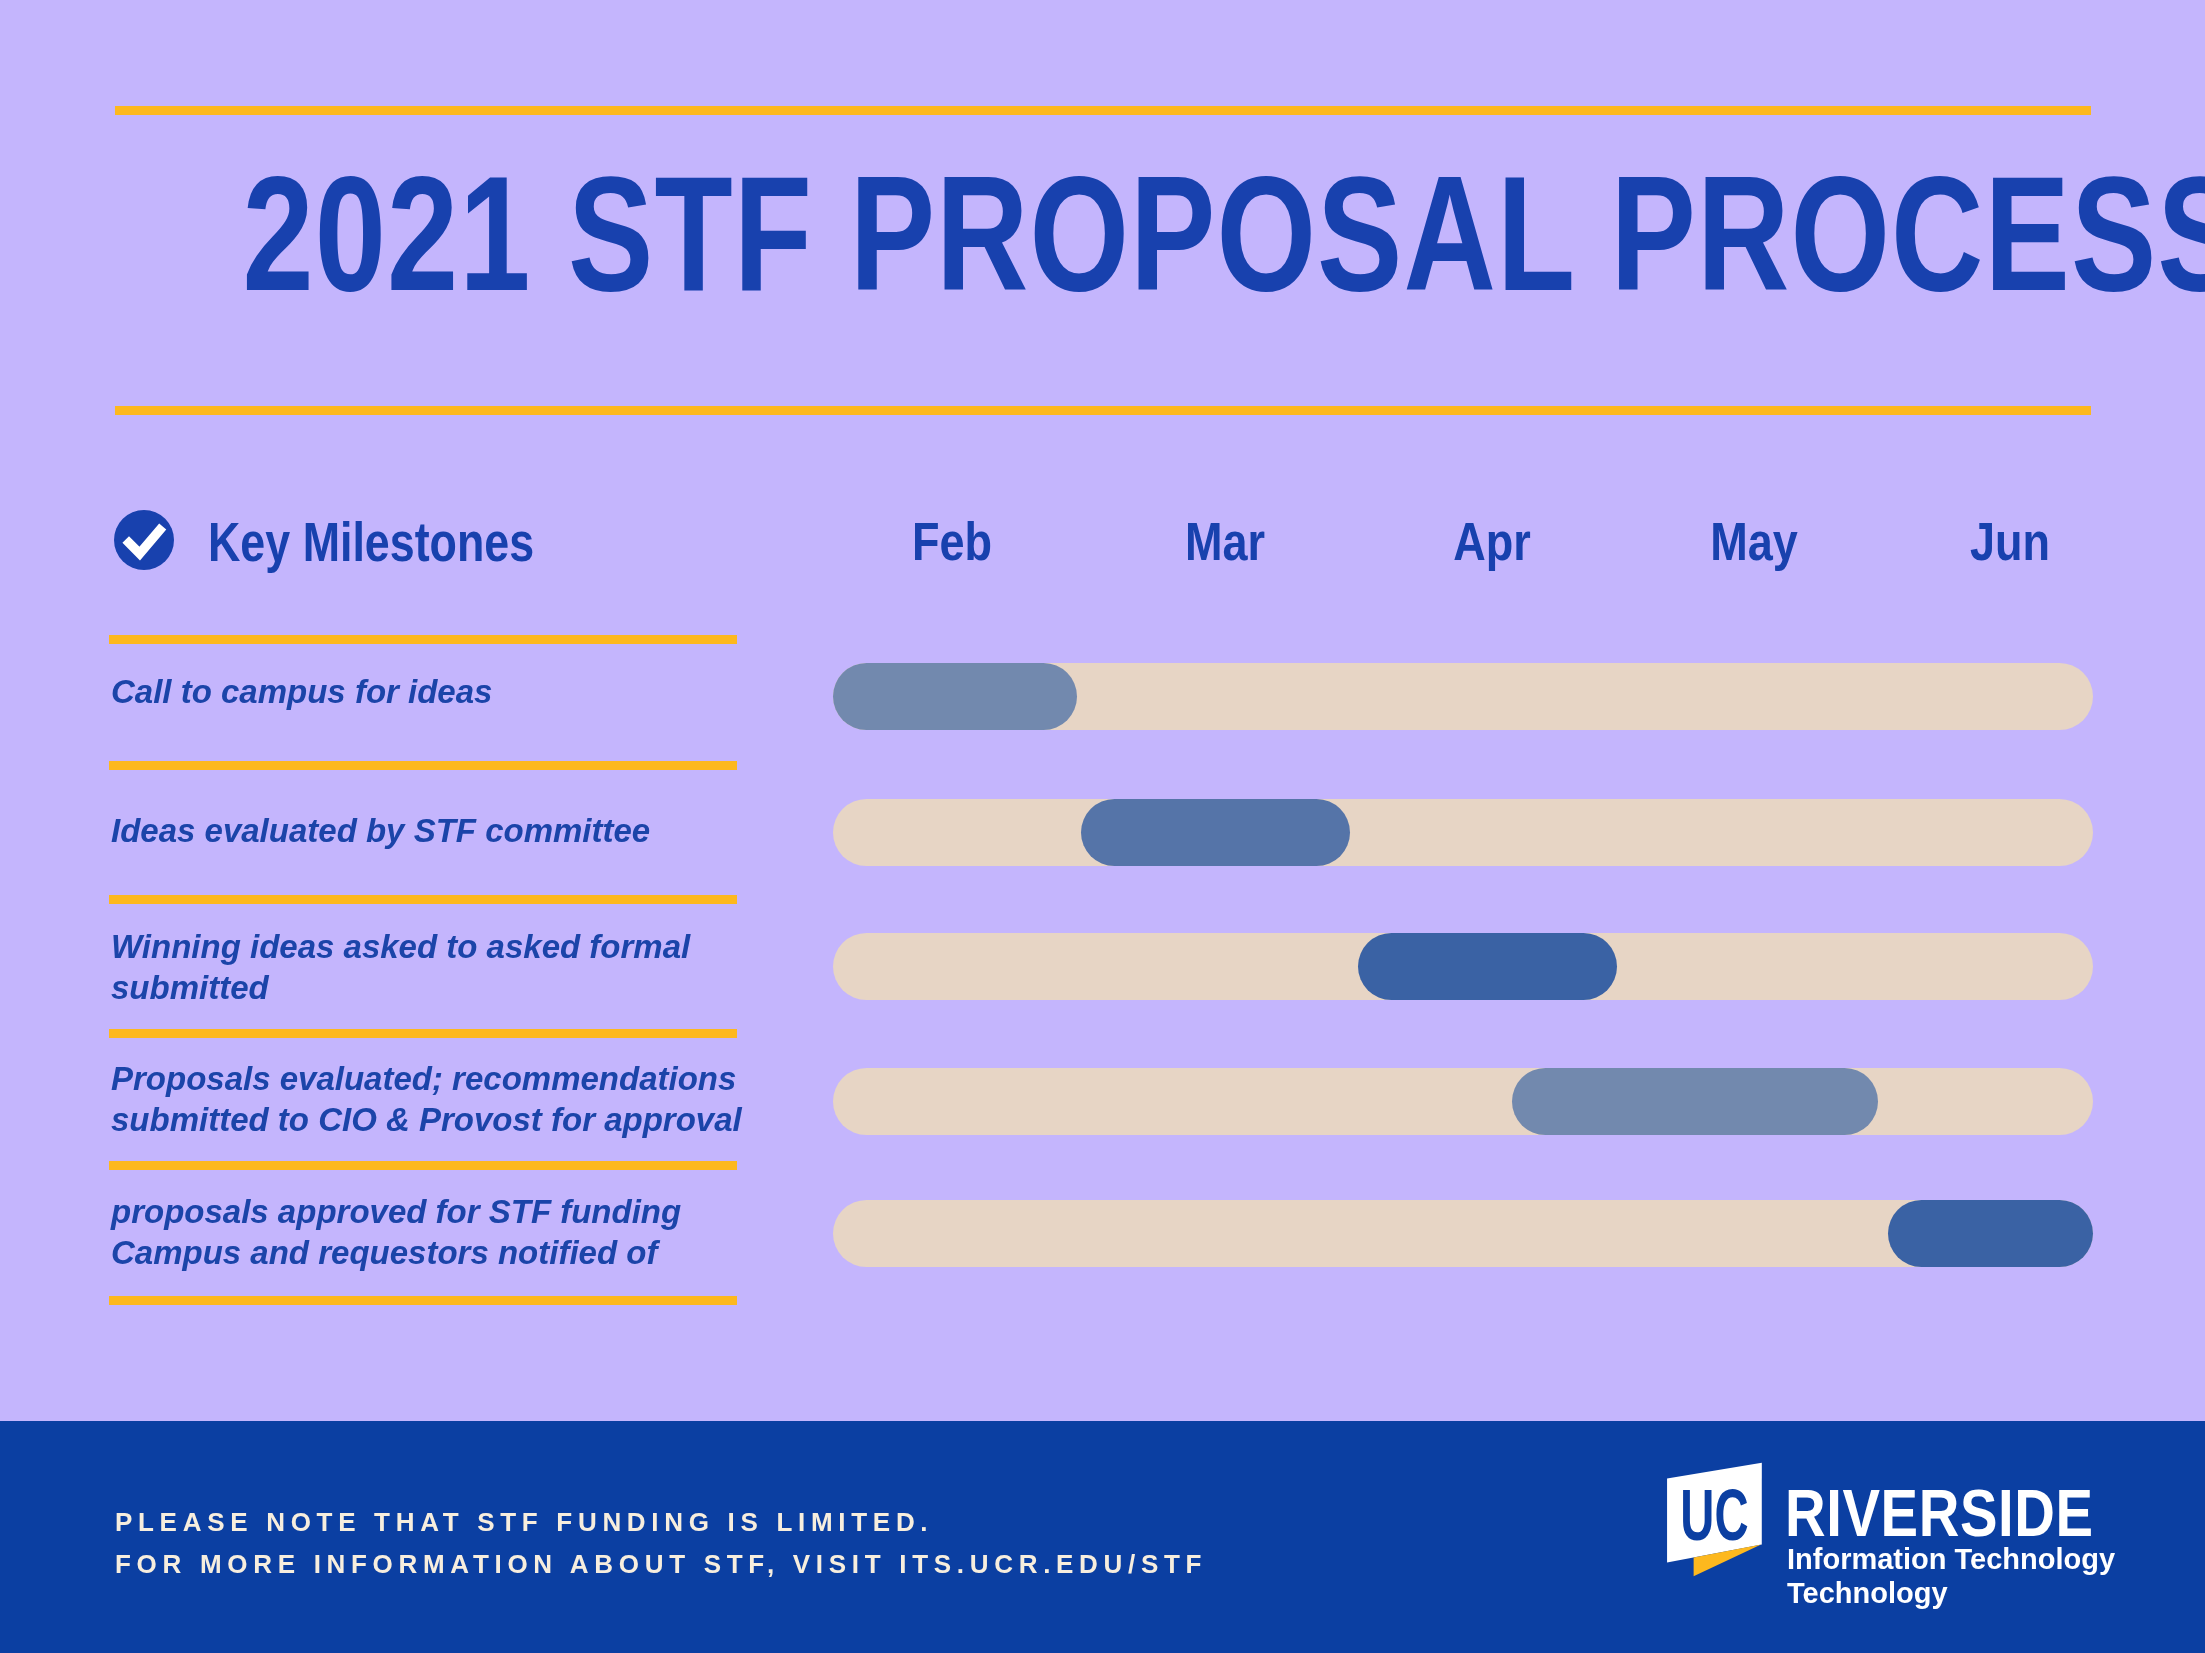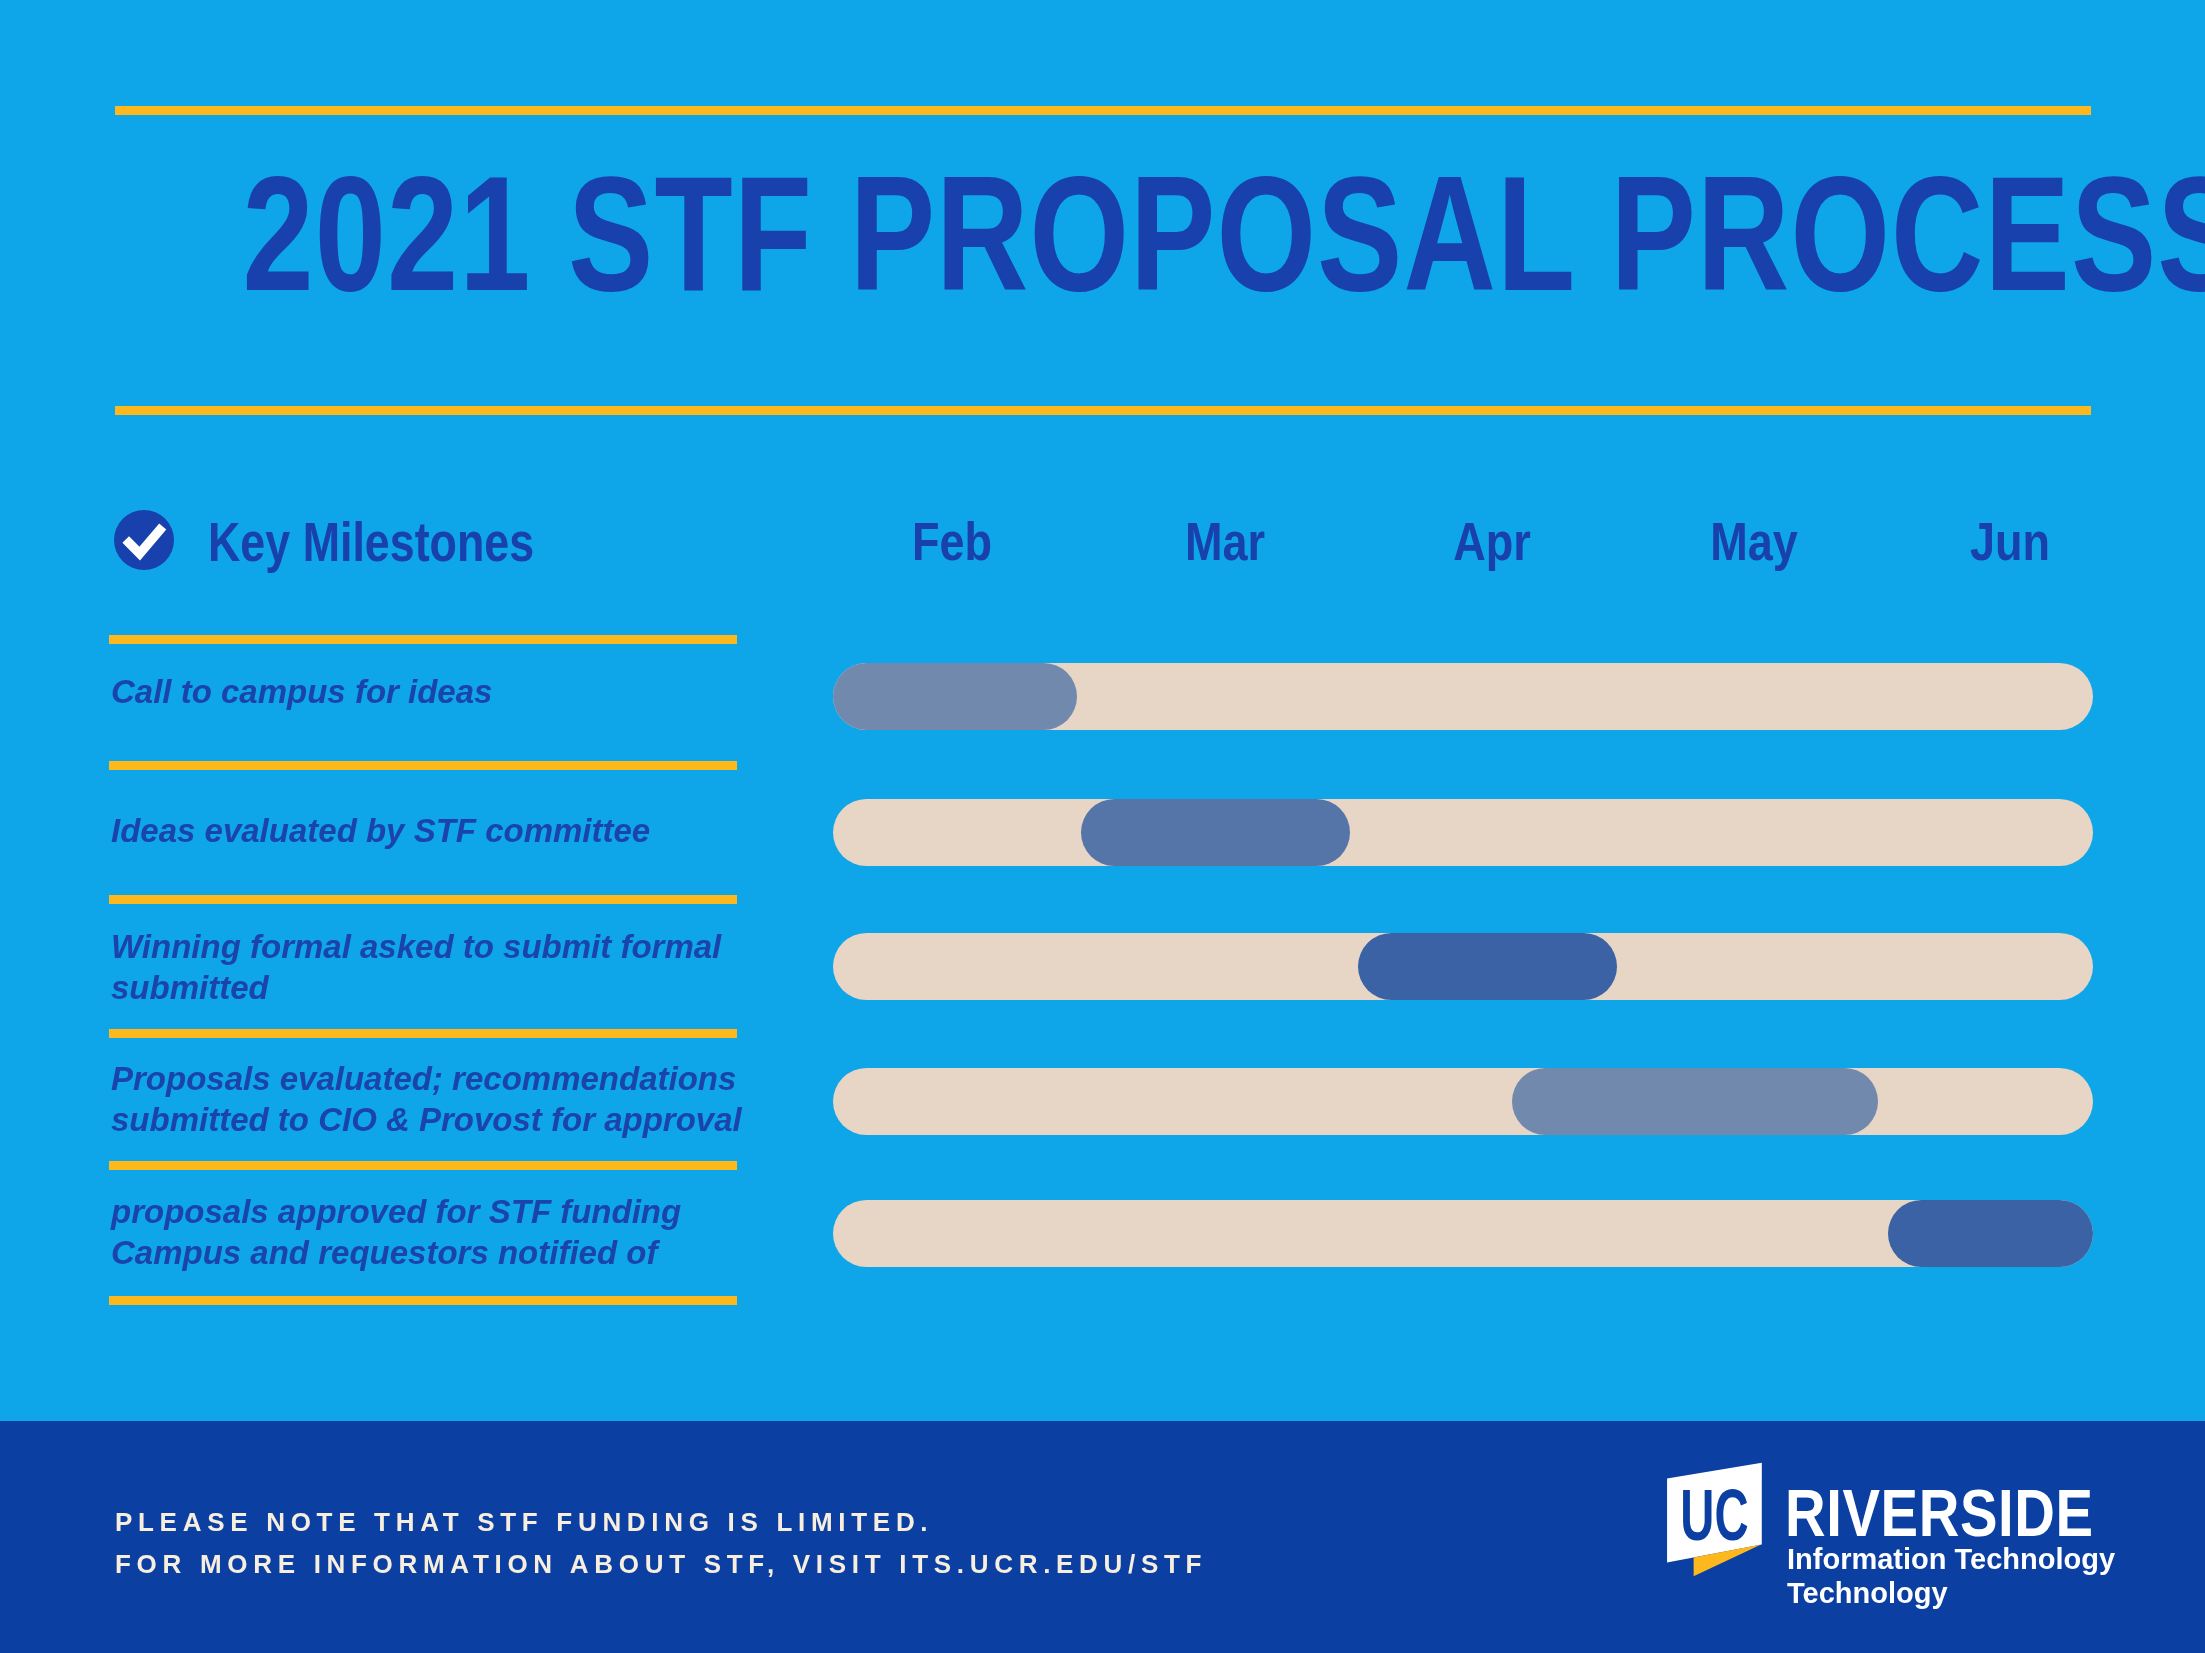--- a/index.html
+++ b/index.html
@@ -1,16 +1,16 @@
 <!DOCTYPE html>
 <html style="font-size:11.5px"><head>
 <meta charset="utf-8">
 <style>
   html,body{margin:0;padding:0;background:#f6efe6;}
-  .canvas{position:relative;width:2205px;height:1654px;background:#0ea5e9;overflow:hidden;
+  .canvas{position:relative;width:2205px;height:1654px;background:#c4b5fd;overflow:hidden;
           font-family:"Liberation Sans",sans-serif;}
   .rule{position:absolute;background:#fdb81e;height:9.3px;}
   #rule-top{left:115px;top:106px;width:1976px;}
   #rule-title-bottom{left:115px;top:406px;width:1976px;}
   .title{position:absolute;left:0;right:0;top:152px;text-align:center;color:#1841ae;
          font-size:164px;font-weight:800;line-height:1;white-space:nowrap;
          transform:scaleX(0.78);letter-spacing:1.4px;}
   .check{position:absolute;left:114px;top:510px;width:60px;height:60px;}
   .milestones{position:absolute;left:208px;top:513px;color:#1841ae;font-size:56px;font-weight:800;
               line-height:57px;white-space:nowrap;transform:scaleX(0.8);transform-origin:left top;}
@@ -62,21 +62,21 @@
   <div class="divider" style="top:1161px"></div>
   <div class="divider" style="top:1296px"></div>
 
   <div class="rowlabel" style="top:671px">
     <span>Call to campus for ideas</span>
   </div>
   <div class="rowlabel" style="top:810px">
     <span>Ideas evaluated by STF committee</span>
   </div>
   <div class="rowlabel" style="top:926px">
-    <div>Winning formal asked to submit formal</div>
+    <div>Winning ideas asked to asked formal</div>
     <div>submitted</div>
   </div>
   <div class="rowlabel" style="top:1058px">
     <div>Proposals evaluated; recommendations</div>
     <div>submitted to CIO &amp; Provost for approval</div>
   </div>
   <div class="rowlabel" style="top:1191px">
     <div>proposals approved for STF funding</div>
     <div>Campus and requestors notified of</div>
   </div>

